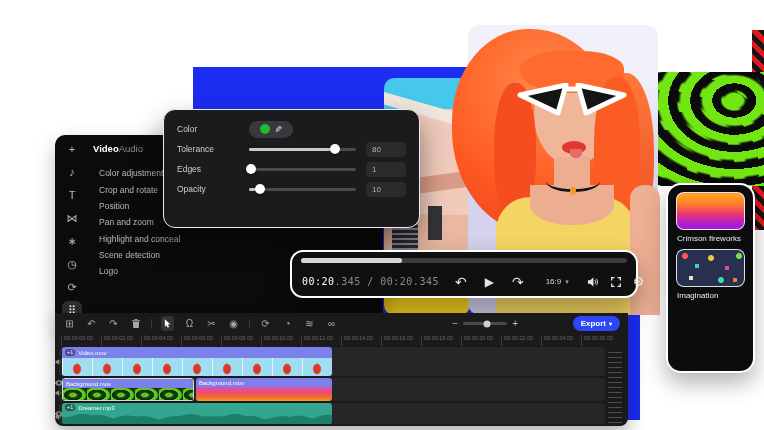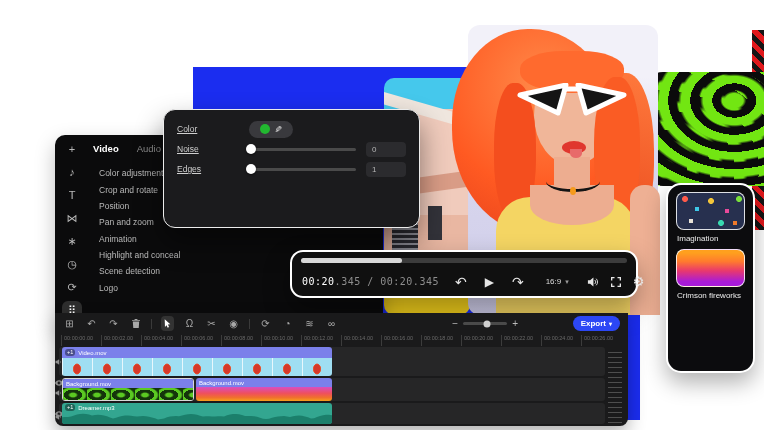--- a/index.html
+++ b/index.html
@@ -48,34 +48,34 @@
   #arm-right{right:-2px;top:160px;width:30px;height:130px;border-radius:14px 14px 0 0;background:#eeb094;}
   #sunglasses{left:48px;top:58px;}
 
   
   #sidebar-panel{left:55px;top:135px;width:328px;height:190px;background:#0b0b0c;border-radius:10px 0 0 0;
     box-shadow:0 8px 20px rgba(0,0,0,.25);}
   #rail{left:4px;top:5px;width:26px;display:flex;flex-direction:column;align-items:center;gap:5px;}
   .rail-icon{width:20px;height:18px;display:flex;align-items:center;justify-content:center;
     color:#b9b9b9;font-size:11px;line-height:1;border-radius:6px;}
   .rail-icon.active{background:#2e2e2e;color:#fff;}
-  #tabs{left:38px;top:8px;display:flex;gap:18px;font-size:9.5px;}
+  #tabs{left:38px;top:8px;display:flex;font-size:9.5px;}
   .tab{color:#8a8a8a;}
   .tab.active{color:#fff;font-weight:bold;}
   #menu{left:32px;top:30px;width:185px;display:flex;flex-direction:column;}
   .menu-item{color:#b9b9b9;font-size:8.5px;padding:3.2px 12px;border-radius:9px;display:flex;
     justify-content:space-between;align-items:center;}
   .menu-item.selected{background:#2f2f2f;color:#fff;}
   .menu-chevron{color:#8a8a8a;font-size:9px;}
 
   
   #chroma-panel{left:163px;top:109px;width:257px;height:119px;background:#1b1b1d;border-radius:12px;
     border:1.5px solid #ececec;box-shadow:0 14px 28px rgba(0,0,0,.45);padding:9px 13px;box-sizing:border-box;}
   .cp-row{display:flex;align-items:center;height:20px;}
-  .cp-label{width:72px;color:#cfcfcf;font-size:8.5px;text-decoration:underline;}
+  .cp-label{width:72px;color:#cfcfcf;font-size:8.5px;}
   #color-pill{width:44px;height:17px;background:#39393d;border-radius:9px;display:flex;align-items:center;
     justify-content:center;gap:4px;}
   #color-swatch{width:10px;height:10px;border-radius:50%;background:#22b830;}
   #eyedropper{color:#e8e8e8;font-size:9px;transform:rotate(90deg);}
   .slider{position:relative;flex:1;height:3px;background:#4a4a4a;border-radius:2px;margin-right:10px;}
   .slider .fill{position:absolute;left:0;top:0;height:100%;background:#c9c9c9;border-radius:2px;}
   .slider .thumb{position:absolute;top:50%;width:10px;height:10px;background:#fff;border-radius:50%;
     transform:translate(-50%,-50%);box-shadow:0 1px 2px rgba(0,0,0,.5);}
   .cp-value{width:40px;height:15px;background:#2b2b2e;border-radius:4px;color:#b5b5b5;font-size:8px;
     display:flex;align-items:center;padding-left:6px;box-sizing:border-box;}
@@ -224,23 +224,20 @@
         <div class="menu-item">
           <span>Crop and rotate</span>
         </div>
         <div class="menu-item">
           <span>Position</span>
         </div>
         <div class="menu-item">
           <span>Pan and zoom</span>
         </div>
         <div class="menu-item">
-          <span>Animation</span>
-        </div>
-        <div class="menu-item">
           <span>Highlight and conceal</span>
         </div>
         <div class="menu-item">
           <span>Scene detection</span>
         </div>
         <div class="menu-item">
           <span>Logo</span>
         </div>
       </div>
   </div>
@@ -248,34 +245,42 @@
   <div id="chroma-panel" class="abs">
     <div class="cp-row">
       <span class="cp-label">Color</span>
       <div id="color-pill">
         <span id="color-swatch"></span>
         <span id="eyedropper">✎</span>
       </div>
     </div>
     <div id="slider-rows">
         <div class="cp-row">
-          <span class="cp-label">Noise</span>
+          <span class="cp-label">Tolerance</span>
           <span class="slider">
-            <span class="fill" style="width:2%"></span>
-            <span class="thumb" style="left:2%"></span>
+            <span class="fill" style="width:80%"></span>
+            <span class="thumb" style="left:80%"></span>
           </span>
-          <span class="cp-value">0</span>
+          <span class="cp-value">80</span>
         </div>
         <div class="cp-row">
           <span class="cp-label">Edges</span>
           <span class="slider">
             <span class="fill" style="width:2%"></span>
             <span class="thumb" style="left:2%"></span>
           </span>
           <span class="cp-value">1</span>
+        </div>
+        <div class="cp-row">
+          <span class="cp-label">Opacity</span>
+          <span class="slider">
+            <span class="fill" style="width:10%"></span>
+            <span class="thumb" style="left:10%"></span>
+          </span>
+          <span class="cp-value">10</span>
         </div>
       </div>
   </div>
 
   <div id="playbar" class="abs">
     <div id="progress-track">
       <div id="progress-fill" style="width: 31%;"></div>
     </div>
     <div id="playbar-row">
       <span id="time-display"><span class="cur">00:20</span><span>.345</span><span> / </span><span>00:20.345</span></span>
@@ -411,23 +416,23 @@
       <svg id="wave" viewBox="0 0 270 13" preserveAspectRatio="none">
           <path d="M0 13 L0 5.8 L3 5.5 L6 5.4 L9 5.0 L12 3.7 L15 2.7 L18 2.1 L21 1.9 L24 2.2 L27 2.8 L30 3.7 L33 3.2 L36 3.0 L39 3.2 L42 3.7 L45 4.7 L48 6.0 L51 7.1 L54 6.3 L57 5.2 L60 4.3 L63 3.8 L66 3.7 L69 4.0 L72 4.6 L75 5.0 L78 4.5 L81 4.3 L84 4.5 L87 5.1 L90 5.9 L93 6.9 L96 8.0 L99 7.7 L102 7.0 L105 5.8 L108 5.0 L111 4.5 L114 4.4 L117 4.6 L120 3.9 L123 3.0 L126 2.4 L129 2.2 L132 2.4 L135 3.1 L138 4.1 L141 4.8 L144 4.6 L147 4.7 L150 5.0 L153 4.8 L156 4.5 L159 4.6 L162 4.8 L165 3.6 L168 2.7 L171 2.2 L174 2.1 L177 2.4 L180 3.2 L183 4.3 L186 4.4 L189 4.4 L192 4.6 L195 5.1 L198 6.1 L201 7.4 L204 7.6 L207 7.4 L210 6.3 L213 5.4 L216 4.9 L219 4.5 L222 4.4 L225 4.8 L228 5.3 L231 4.5 L234 4.0 L237 3.8 L240 4.1 L243 4.8 L246 5.8 L249 7.0 L252 6.9 L255 5.5 L258 4.3 L261 3.5 L264 3.1 L267 3.1 L270 3.4 L270 13 Z" fill="#1b7f6b"></path>
         </svg>
     </div>
     <div id="mini-scale"></div>
   </div>
 
   <div id="effects-panel" class="abs">
     <div id="fx-cards">
         <div class="fx-card">
+          <div class="fx-thumb t1"></div>
+          <div class="fx-label">Crimson fireworks</div>
+        </div>
+        <div class="fx-card">
           <div class="fx-thumb t2"></div>
           <div class="fx-label">Imagination</div>
         </div>
-        <div class="fx-card">
-          <div class="fx-thumb t1"></div>
-          <div class="fx-label">Crimson fireworks</div>
-        </div>
       </div>
   </div>
 
 </div>
 
 </body></html>

